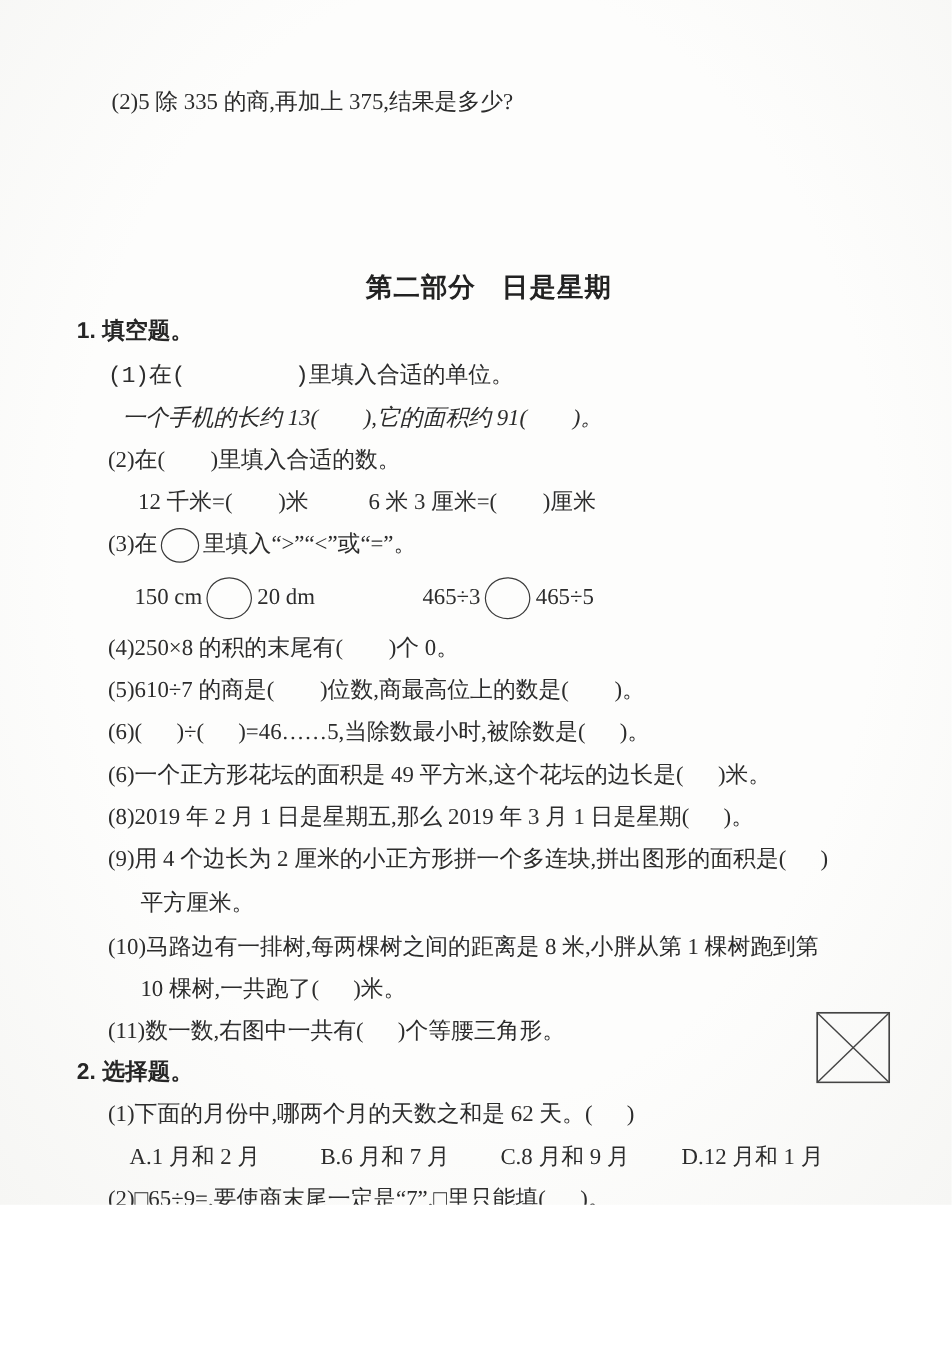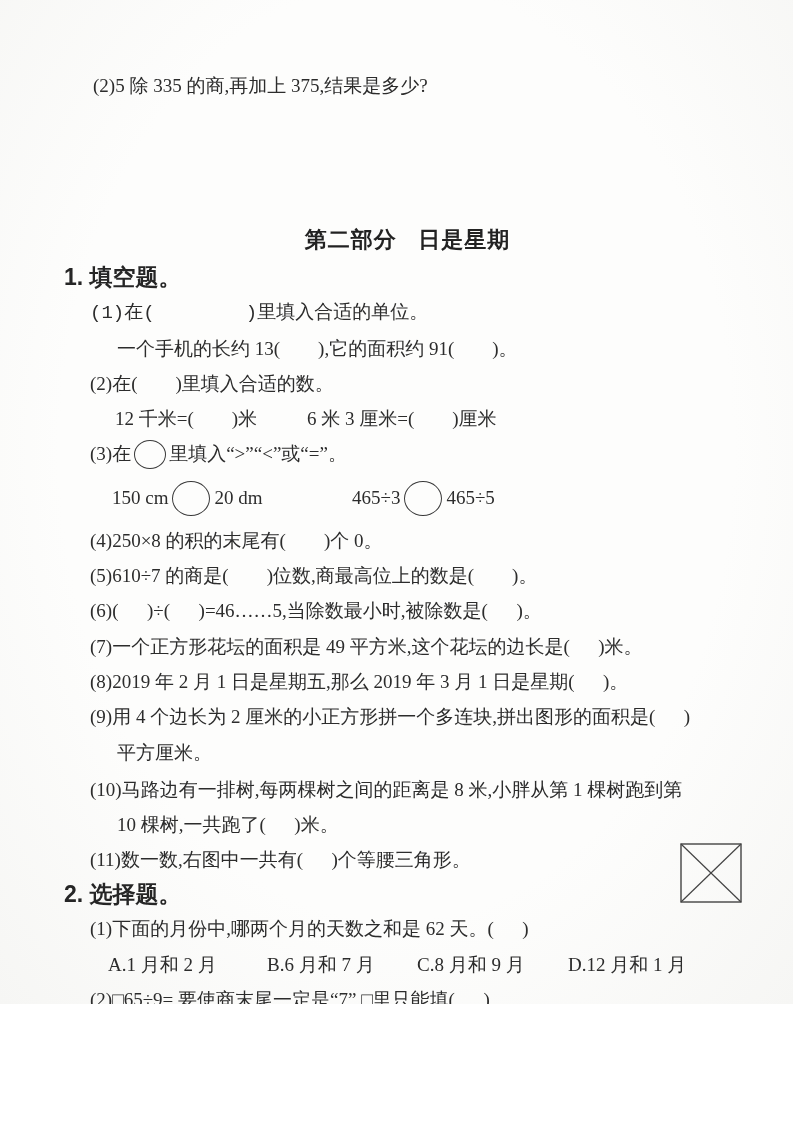--- a/index.html
+++ b/index.html
@@ -14,21 +14,21 @@
     overflow: hidden;
   }
   .line {
     position: absolute;
     white-space: pre;
     line-height: 28px;
   }
   .heading {
     font-family: "Liberation Sans", "DejaVu Sans", sans-serif;
     font-weight: bold;
-    font-size: 23px;
+    font-size: 19px;
     color: #262626;
   }
   .title {
     font-family: "Liberation Sans", "DejaVu Sans", sans-serif;
     font-weight: bold;
     font-size: 22px;
     letter-spacing: 1px;
     width: 100%;
     text-align: center;
     text-indent: 22px;
@@ -59,21 +59,21 @@
     font-family: "Liberation Sans", "DejaVu Sans", sans-serif;
     font-size: 23px;
     letter-spacing: 3px;
     color: #333;
   }
   
   .t-topq  { top: 72px;  left: 93px;  }
   .t-title { top: 226px; left: 0;     }
   .t-h1    { top: 263px; left: 64px;  }
   .t-q1    { top: 299px; left: 90px; font-family: Liberation Mono, monospace;  }
-  .t-q1s   { top: 335px; left: 117px; }
+  .t-q1s   { top: 335px; left: 102px; font-style: italic; }
   .t-q2    { top: 370px; left: 90px;  }
   .t-q2s   { top: 405px; left: 0; right: 0; height: 28px; }
   .t-q3    { top: 434px; left: 90px;  height: 40px; }
   .t-q3s   { top: 476px; left: 0; right: 0; height: 44px; }
   .t-q4    { top: 527px; left: 90px;  }
   .t-q5    { top: 562px; left: 90px;  }
   .t-q6    { top: 597px; left: 90px;  }
   .t-q7    { top: 633px; left: 90px;  }
   .t-q8    { top: 668px; left: 90px;  }
   .t-q9    { top: 703px; left: 90px;  }
@@ -122,21 +122,21 @@
     <span class="grp g3b">
       <span>465÷3</span>
       <span class="circle big"></span>
       <span>465÷5</span>
     </span>
   </div>
 
   <div class="line t-q4">(4)250×8 的积的末尾有(        )个 0。</div>
   <div class="line t-q5">(5)610÷7 的商是(        )位数,商最高位上的数是(        )。</div>
   <div class="line t-q6">(6)(      )÷(      )=46……5,当除数最小时,被除数是(      )。</div>
-  <div class="line t-q7">(7)一个正方形花坛的面积是 49 平方米,这个花坛的边长是(      )米。</div>
+  <div class="line t-q7">(6)一个正方形花坛的面积是 49 平方米,这个花坛的边长是(      )米。</div>
   <div class="line t-q8">(8)2019 年 2 月 1 日是星期五,那么 2019 年 3 月 1 日是星期(      )。</div>
   <div class="line t-q9">(9)用 4 个边长为 2 厘米的小正方形拼一个多连块,拼出图形的面积是(      )</div>
   <div class="line t-q9s">平方厘米。</div>
   <div class="line t-q10">(10)马路边有一排树,每两棵树之间的距离是 8 米,小胖从第 1 棵树跑到第</div>
   <div class="line t-q10s">10 棵树,一共跑了(      )米。</div>
   <div class="line t-q11">(11)数一数,右图中一共有(      )个等腰三角形。</div>
 
   <div class="figure">
     <svg width="62" height="60" viewBox="0 0 62 60">
       <rect x="1" y="1" width="60" height="58" fill="none" stroke="#444" stroke-width="1.4"></rect>

